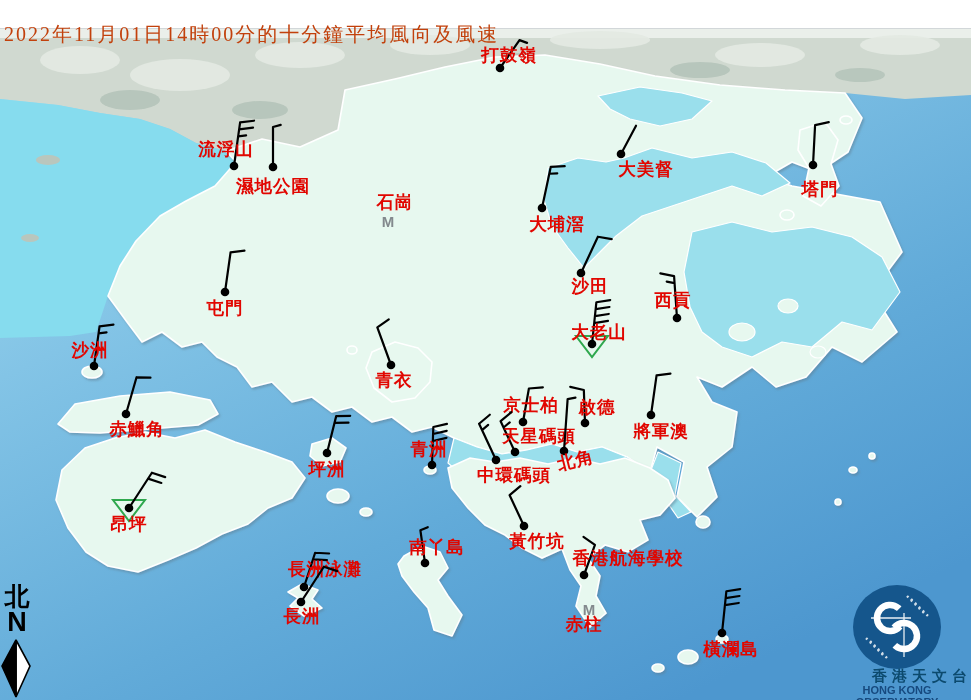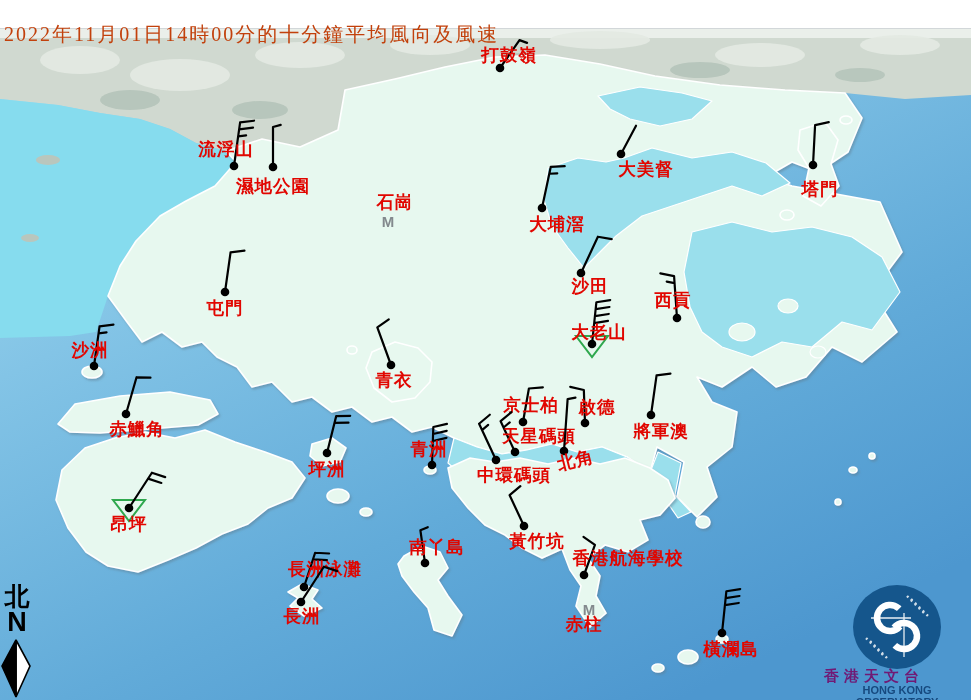--- a/index.html
+++ b/index.html
@@ -10,22 +10,22 @@
             border-bottom:1px solid #d2d7d9;z-index:5;}
   .titletext{position:absolute;left:4px;top:1px;font:20px "Liberation Serif",serif;
              color:#c2410c;letter-spacing:2px;white-space:nowrap;margin-top:20px;}
   .stlabel{font:bold 17.5px "Liberation Serif",serif;fill:#e10600;text-anchor:middle;
            dominant-baseline:middle;letter-spacing:1px;}
   .mmark{font:bold 15px "Liberation Sans",sans-serif;fill:#83898d;text-anchor:middle;
          dominant-baseline:middle;}
   .compass{position:absolute;left:2px;top:584px;width:30px;text-align:center;z-index:6;}
   .compass .cn{font:bold 25px "Liberation Serif",serif;color:#000;line-height:26px;}
   .compass .n{font:bold 27px "Liberation Sans",sans-serif;color:#000;line-height:24px;}
-  .logo-cn{position:absolute;left:824px;top:667px;width:148px;text-align:left;
-           font:bold 15px "Liberation Serif",serif;color:#701a75;letter-spacing:5px;z-index:6;}
+  .logo-cn{position:absolute;left:824px;top:667px;width:148px;text-align:right;
+           font:bold 15px "Liberation Serif",serif;color:#0c4a6e;letter-spacing:5px;z-index:6;}
   .logo-en{position:absolute;left:822px;top:684px;width:150px;text-align:center;
            font:bold 11px "Liberation Sans",sans-serif;color:#16497e;letter-spacing:0px;z-index:6;}
 </style>
 </head>
 <body>
 
 <div id="stage">
 
   <svg width="971" height="700" viewBox="0 0 971 700">
     <defs>

